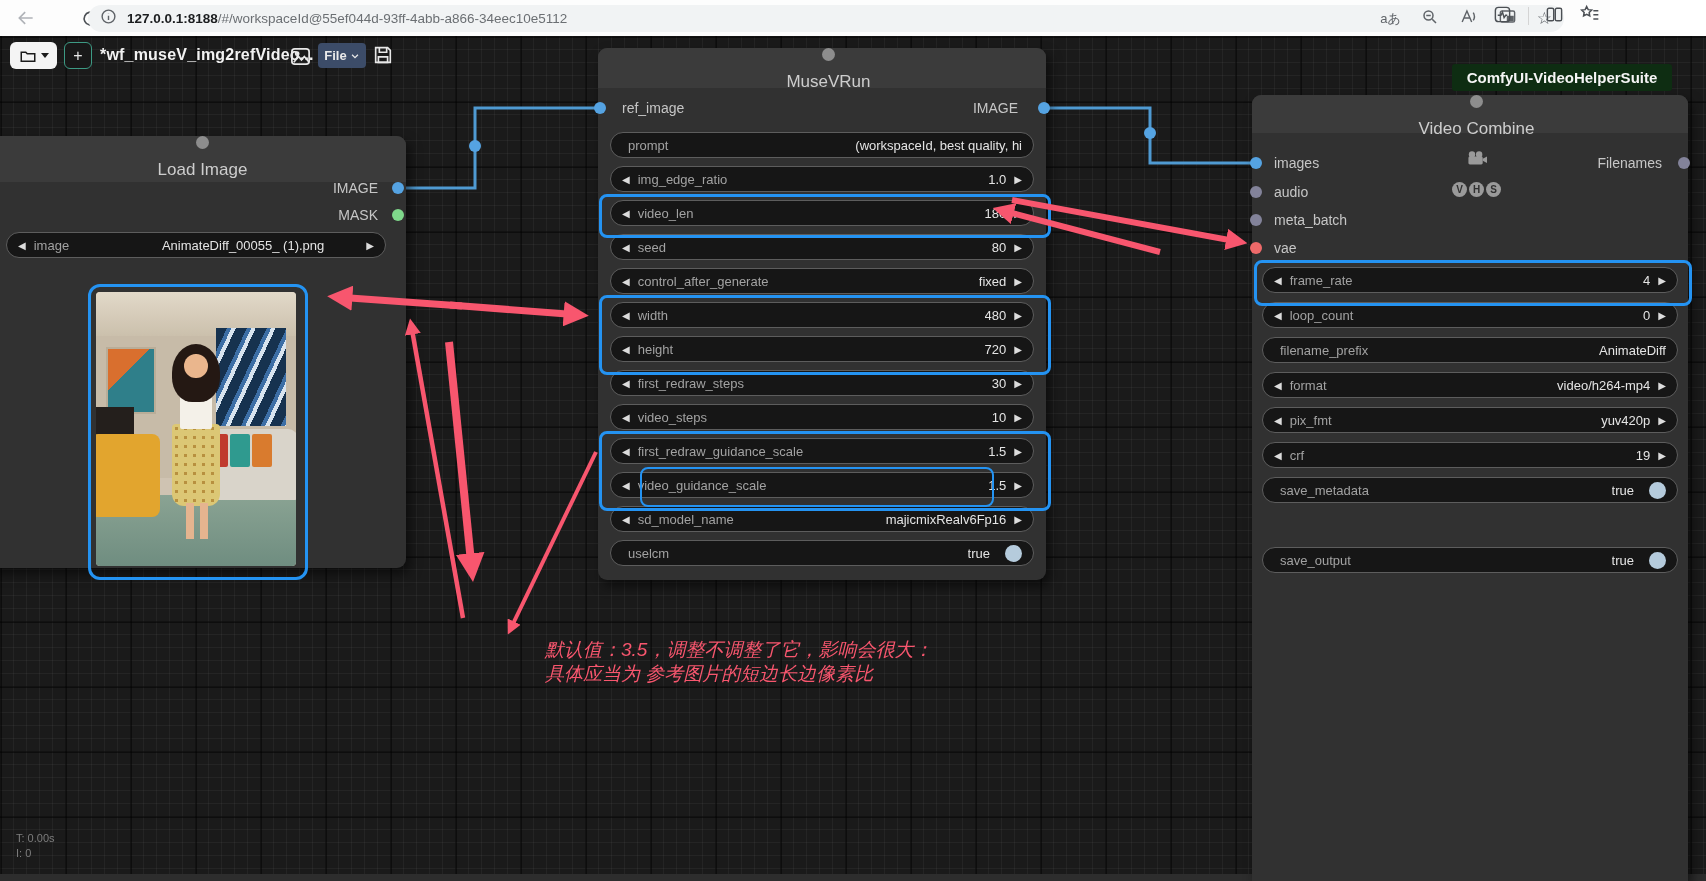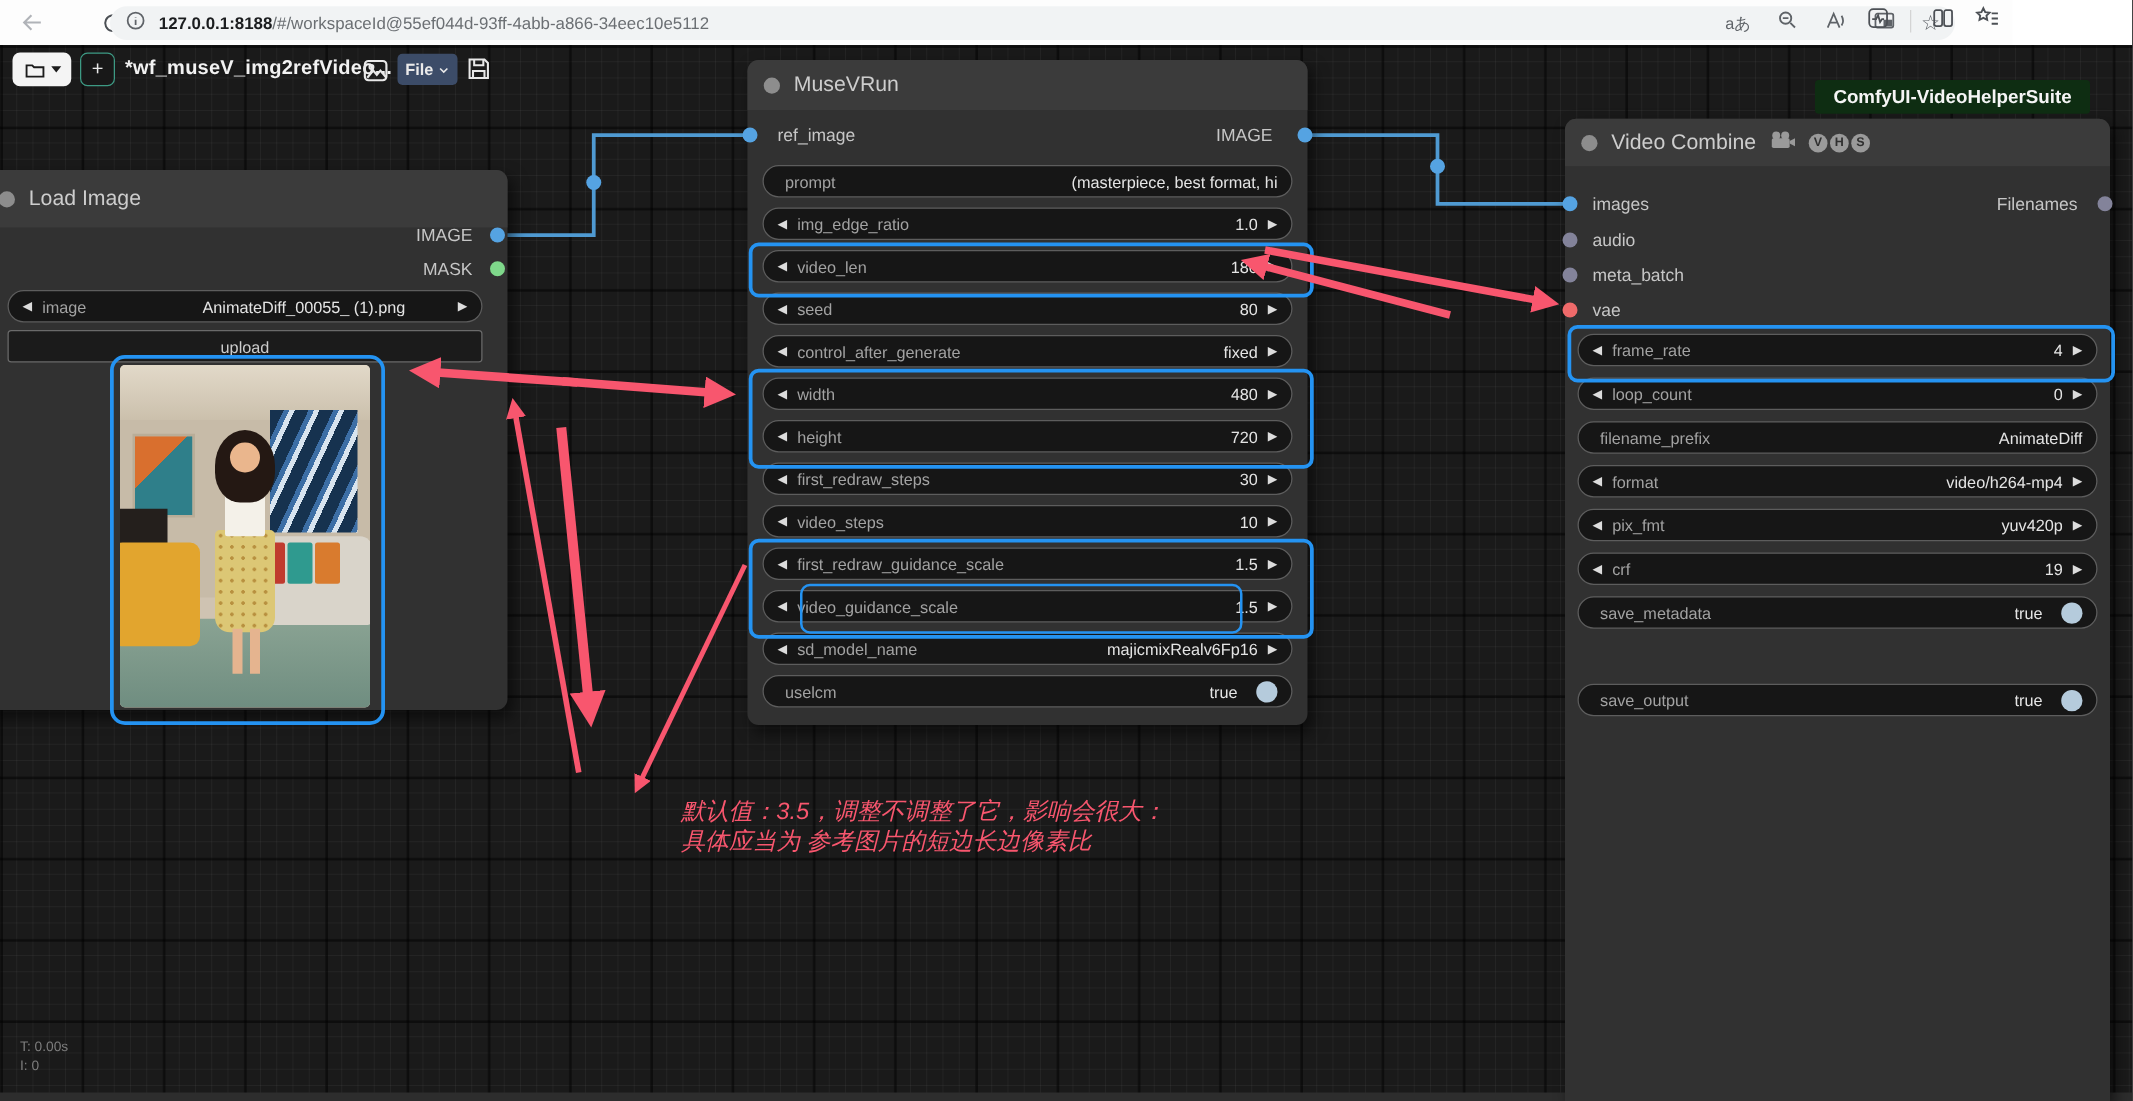--- a/index.html
+++ b/index.html
@@ -41,21 +41,21 @@
   .plus-btn{left:64px;top:42px;width:28px;height:27px;background:#181818;border:1px solid #3d9a84;
             border-radius:6px;color:#e8e8e8;font-size:16px;display:flex;align-items:center;justify-content:center;box-sizing:border-box;}
   .tabtitle{left:100px;top:46px;color:#f2f2f2;font-size:16px;font-weight:bold;letter-spacing:.2px;}
   .file-btn{left:318px;top:43px;width:48px;height:25px;background:#3c4c68;border-radius:4px;color:#eaeaea;
             font-size:13px;font-weight:bold;display:flex;align-items:center;justify-content:center;gap:3px;}
   .fold-tri{width:0;height:0;border-left:4px solid transparent;border-right:4px solid transparent;border-top:5px solid #1c1c1c;}
 
   
   .node{position:absolute;background:#313131;border-radius:9px;box-shadow:4px 6px 12px rgba(0,0,0,.55);z-index:10;}
   .nhead{position:absolute;left:0;right:0;top:0;background:#3b3b3b;border-radius:9px 9px 0 0;
-         display:flex;align-items:center;gap:11px;padding-left:13px;color:#cdcdcd;font-size:17px;}
+         display:flex;align-items:center;gap:11px;padding-left:13px;color:#cdcdcd;font-size:17px;flex-direction:column;}
   .tdot{width:13px;height:13px;border-radius:50%;background:#8d8d8d;flex:0 0 auto;}
   .dot{position:absolute;width:12px;height:12px;border-radius:50%;z-index:12;}
   .dot.blue{background:#55a3e2;} .dot.green{background:#7fd88b;} .dot.gray{background:#83839a;} .dot.red{background:#ef6a6a;}
   .iolabel{position:absolute;color:#c6c6c6;font-size:14px;}
   .pill{position:absolute;height:26px;background:#161616;border:1px solid #5d5d5d;border-radius:13px;
         display:flex;align-items:center;gap:8px;padding:0 11px;box-sizing:border-box;font-size:13px;}
   .wa{color:#dcdcdc;font-size:10px;flex:0 0 auto;}
   .wl{color:#a2a2a2;white-space:nowrap;}
   .wv{margin-left:auto;color:#e4e4e4;white-space:nowrap;overflow:hidden;}
   .tg{width:17px;height:17px;border-radius:50%;margin-left:7px;flex:0 0 auto;}
@@ -249,21 +249,20 @@
     <span class="dot blue" style="left:406px;top:46px"></span>
     <span class="iolabel" style="right:28px;top:71px">MASK</span>
     <span class="dot green" style="left:406px;top:73px"></span>
 
     <div class="pill" style="left:20px;width:380px;top:96px">
       <span class="wa">◀</span>
       <span class="wl">image</span>
       <span class="wv" style="margin-right:34px">AnimateDiff_00055_ (1).png</span>
       <span class="wa">▶</span>
     </div>
-    <div class="upload-btn" style="left:20px;width:380px;top:128px">upload</div>
 
     <div class="photo photo1" style="left:110px;top:156px">
       <span class="p1-wall"></span>
         <span class="p1-ceiling"></span>
       <span class="p1-artL"></span>
       <span class="p1-artR"></span>
       <span class="p1-tv"></span>
         <span class="p1-floor"></span>
       <span class="p1-chair"></span>
       <span class="p1-sofa"></span>
@@ -284,21 +283,21 @@
       <span class="tdot"></span>
       <span>MuseVRun</span>
     </div>
     <span class="dot blue" style="left:-4px;top:54px"></span>
     <span class="iolabel" style="left:24px;top:52px">ref_image</span>
     <span class="iolabel" style="right:28px;top:52px">IMAGE</span>
     <span class="dot blue" style="left:440px;top:54px"></span>
 
     <div class="pill" style="left:12px;width:424px;top:84px">
       <span class="wl" style="margin-left:6px">prompt</span>
-      <span class="wv">(masterpiece, best format, hi</span>
+      <span class="wv">(workspaceId, best quality, hi</span>
     </div>
     <div class="pill" style="left:12px;width:424px;top:118px">
       <span class="wa">◀</span>
       <span class="wl">img_edge_ratio</span>
       <span class="wv">1.0</span>
       <span class="wa">▶</span>
     </div>
     <div class="pill" style="left:12px;width:424px;top:152px">
       <span class="wa">◀</span>
       <span class="wl">video_len</span>

